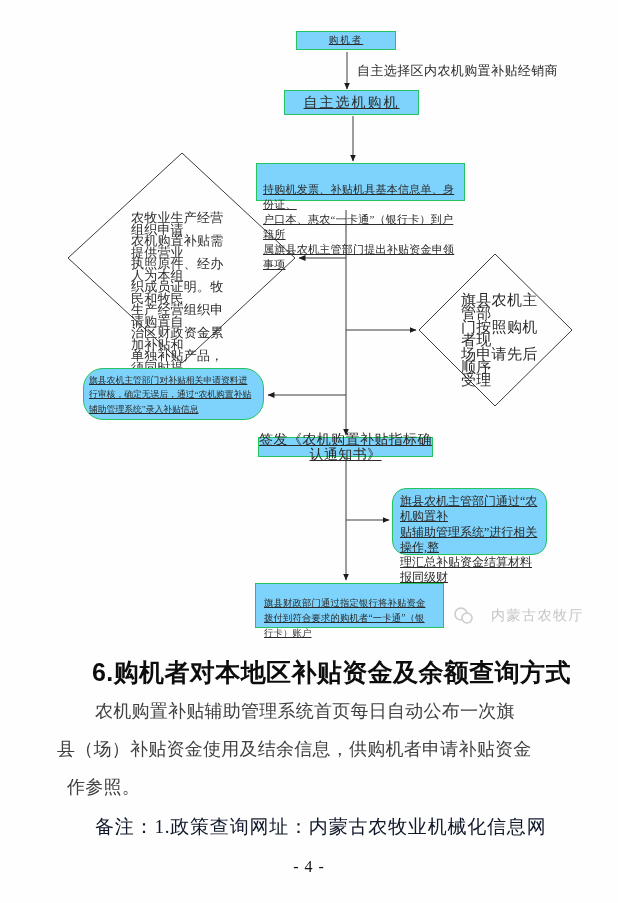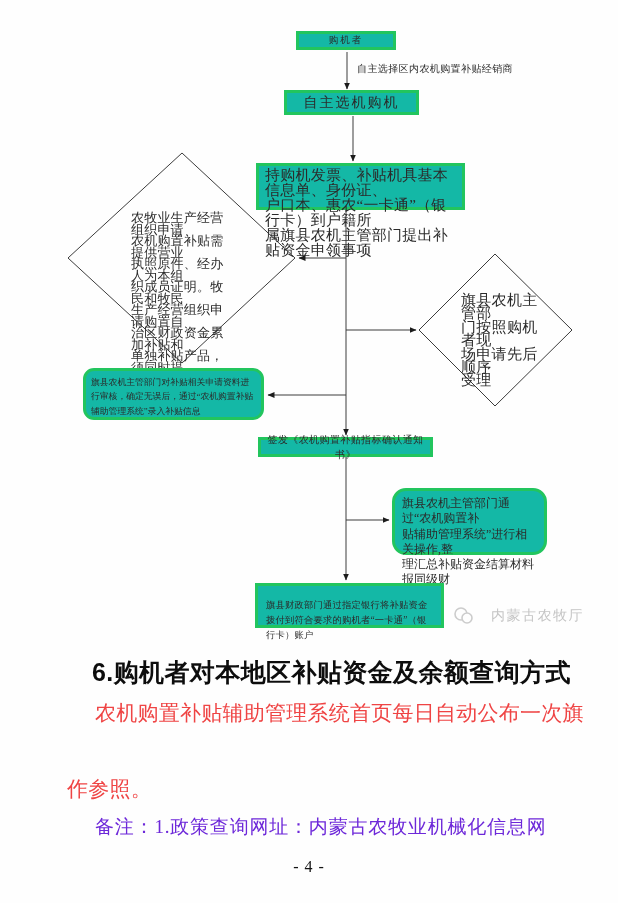--- a/index.html
+++ b/index.html
@@ -4,36 +4,36 @@
 <style>
   html,body{margin:0;padding:0;background:#e9e9e9;}
   .page{
     position:relative;width:618px;height:903px;margin:0 auto;
     background:#fefefe;overflow:hidden;
     font-family:"Liberation Serif","DejaVu Serif",serif;
     color:#222;
   }
   .svg-layer{position:absolute;left:0;top:0;width:618px;height:903px;pointer-events:none;}
   .fc-box{
-    position:absolute;box-sizing:border-box;border:3px solid #22c55e;background:#14b8a6;
-    font-size:9.4px;color:#2b2b2b;line-height:15px;
+    position:absolute;box-sizing:border-box;border:1px solid #22c55e;background:#7dd3fc;
+    font-size:9.4px;color:#2b2b2b;line-height:15px;text-decoration:underline;
   }
   .fc-center{display:flex;align-items:center;justify-content:center;text-align:center;}
   .ml{white-space:pre-line;}
-  .rounded{border-radius:11px;}
-  .fc-label{position:absolute;font-size:10px;color:#2b2b2b;letter-spacing:0.4px;white-space:nowrap;}
+  .rounded{border-radius:20px;}
+  .fc-label{position:absolute;font-size:13px;color:#2b2b2b;letter-spacing:0.4px;white-space:nowrap;}
   .diamond-text{position:absolute;color:#2b2b2b;white-space:pre-line;}
   .watermark{position:absolute;display:flex;align-items:center;gap:16px;color:#c5c5c5;}
   .watermark .wm-text{font-size:14px;letter-spacing:1.5px;font-family:"Liberation Sans","DejaVu Sans",sans-serif;}
-  .body-line{position:absolute;font-size:21px;letter-spacing:0.25px;color:#ef4444;white-space:nowrap;}
+  .body-line{position:absolute;font-size:18px;letter-spacing:0.25px;color:#404040;white-space:nowrap;}
   .heading{
     position:absolute;font-size:25px;font-weight:bold;letter-spacing:0.4px;color:#0d0d0d;
     font-family:"Liberation Sans","DejaVu Sans",sans-serif;white-space:nowrap;
   }
-  .note-line{position:absolute;font-size:19px;letter-spacing:0.8px;color:#6d28d9;white-space:nowrap;}
+  .note-line{position:absolute;font-size:19px;letter-spacing:0.8px;color:#0f172a;white-space:nowrap;}
   .page-num{position:absolute;left:0;width:618px;text-align:center;font-size:16px;letter-spacing:1px;color:#141414;}
 </style>
 </head>
 <body>
 
 <div class="page">
 
   <svg class="svg-layer" viewBox="0 0 618 903">
     <defs>
       <marker id="arw" markerWidth="8" markerHeight="7" refX="6.5" refY="3" orient="auto">
@@ -53,21 +53,21 @@
     <line x1="346" y1="457" x2="346" y2="580" stroke="#3c3c3c" stroke-width="1" marker-end="url(#arw)"></line>
     <line x1="346" y1="520" x2="389" y2="520" stroke="#3c3c3c" stroke-width="1" marker-end="url(#arw)"></line>
   </svg>
 
   <div class="fc-box fc-center" style="left:296px;top:31px;width:100px;height:19px;letter-spacing:2px;font-size:9.5px;">购机者</div>
 
   <div class="fc-label" style="left:357px;top:62px;">自主选择区内农机购置补贴经销商</div>
 
   <div class="fc-box fc-center" style="left:284px;top:90px;width:135px;height:25px;letter-spacing:2px;font-size:14px;">自主选机购机</div>
 
-  <div class="fc-box ml" style="left:256px;top:163px;width:209px;height:47px;padding:2px 6px;font-size:15px;line-height:15px;letter-spacing:0.25px;">持购机发票、补贴机具基本信息单、身份证、
+  <div class="fc-box ml" style="left:256px;top:163px;width:209px;height:34px;padding:18px 6px;font-size:11px;line-height:15px;letter-spacing:0.25px;">持购机发票、补贴机具基本信息单、身份证、
 户口本、惠农“一卡通”（银行卡）到户籍所
 属旗县农机主管部门提出补贴资金申领事项</div>
 
   <div class="diamond-text" style="left:131px;top:212px;width:104px;font-size:13px;line-height:11.5px;letter-spacing:0.2px;">农牧业生产经营组织申请
 农机购置补贴需提供营业
 执照原件、经办人为本组
 织成员证明。牧民和牧民
 生产经营组织申请购置自
 治区财政资金累加补贴和
 单独补贴产品，须同时提
@@ -76,21 +76,21 @@
 
   <div class="diamond-text" style="left:461px;top:294px;width:78px;font-size:15px;line-height:13.4px;letter-spacing:0.3px;">旗县农机主管部
 门按照购机者现
 场申请先后顺序
 受理</div>
 
   <div class="fc-box rounded ml" style="left:83px;top:368px;width:181px;height:52px;padding:4px 5px;font-size:8.8px;line-height:14.4px;letter-spacing:0px;">旗县农机主管部门对补贴相关申请资料进
 行审核，确定无误后，通过“农机购置补贴
 辅助管理系统”录入补贴信息</div>
 
-  <div class="fc-box fc-center" style="left:258px;top:437px;width:175px;height:20px;font-size:10px;letter-spacing:0.4px;">签发《农机购置补贴指标确认通知书》</div>
+  <div class="fc-box fc-center" style="left:258px;top:437px;width:175px;height:20px;font-size:14px;letter-spacing:0.4px;">签发《农机购置补贴指标确认通知书》</div>
 
   <div class="fc-box rounded ml" style="left:392px;top:488px;width:155px;height:67px;padding:5px 7px;font-size:12px;line-height:15.3px;letter-spacing:0px;border-radius:14px;">旗县农机主管部门通过“农机购置补
 贴辅助管理系统”进行相关操作,整
 理汇总补贴资金结算材料报同级财
 政部门</div>
 
   <div class="fc-box ml" style="left:255px;top:583px;width:189px;height:45px;padding:12px 8px;font-size:9.3px;line-height:14.8px;letter-spacing:0.2px;">旗县财政部门通过指定银行将补贴资金
 拨付到符合要求的购机者“一卡通”（银
 行卡）账户</div>
 
@@ -98,19 +98,20 @@
     <svg width="22" height="20" viewBox="0 0 22 20">
       <circle cx="8" cy="8" r="6" fill="none" stroke="#cccccc" stroke-width="1.6"></circle>
       <circle cx="14" cy="12" r="5" fill="#fefefe" stroke="#cccccc" stroke-width="1.6"></circle>
     </svg>
     <span class="wm-text">内蒙古农牧厅</span>
   </div>
 
   <div class="heading" style="left:92px;top:656px;">6.购机者对本地区补贴资金及余额查询方式</div>
 
   <div class="body-line" style="left:95px;top:699px;">农机购置补贴辅助管理系统首页每日自动公布一次旗</div>
+  <div class="body-line" style="left:57px;top:737px;">县（场）补贴资金使用及结余信息，供购机者申请补贴资金</div>
   <div class="body-line" style="left:57px;top:775px;margin-left:10px;">作参照。</div>
 
   <div class="note-line" style="left:95px;top:814px;">备注：1.政策查询网址：内蒙古农牧业机械化信息网</div>
 
   <div class="page-num" style="top:858px;">- 4 -</div>
 
 </div>
 
 </body></html>

